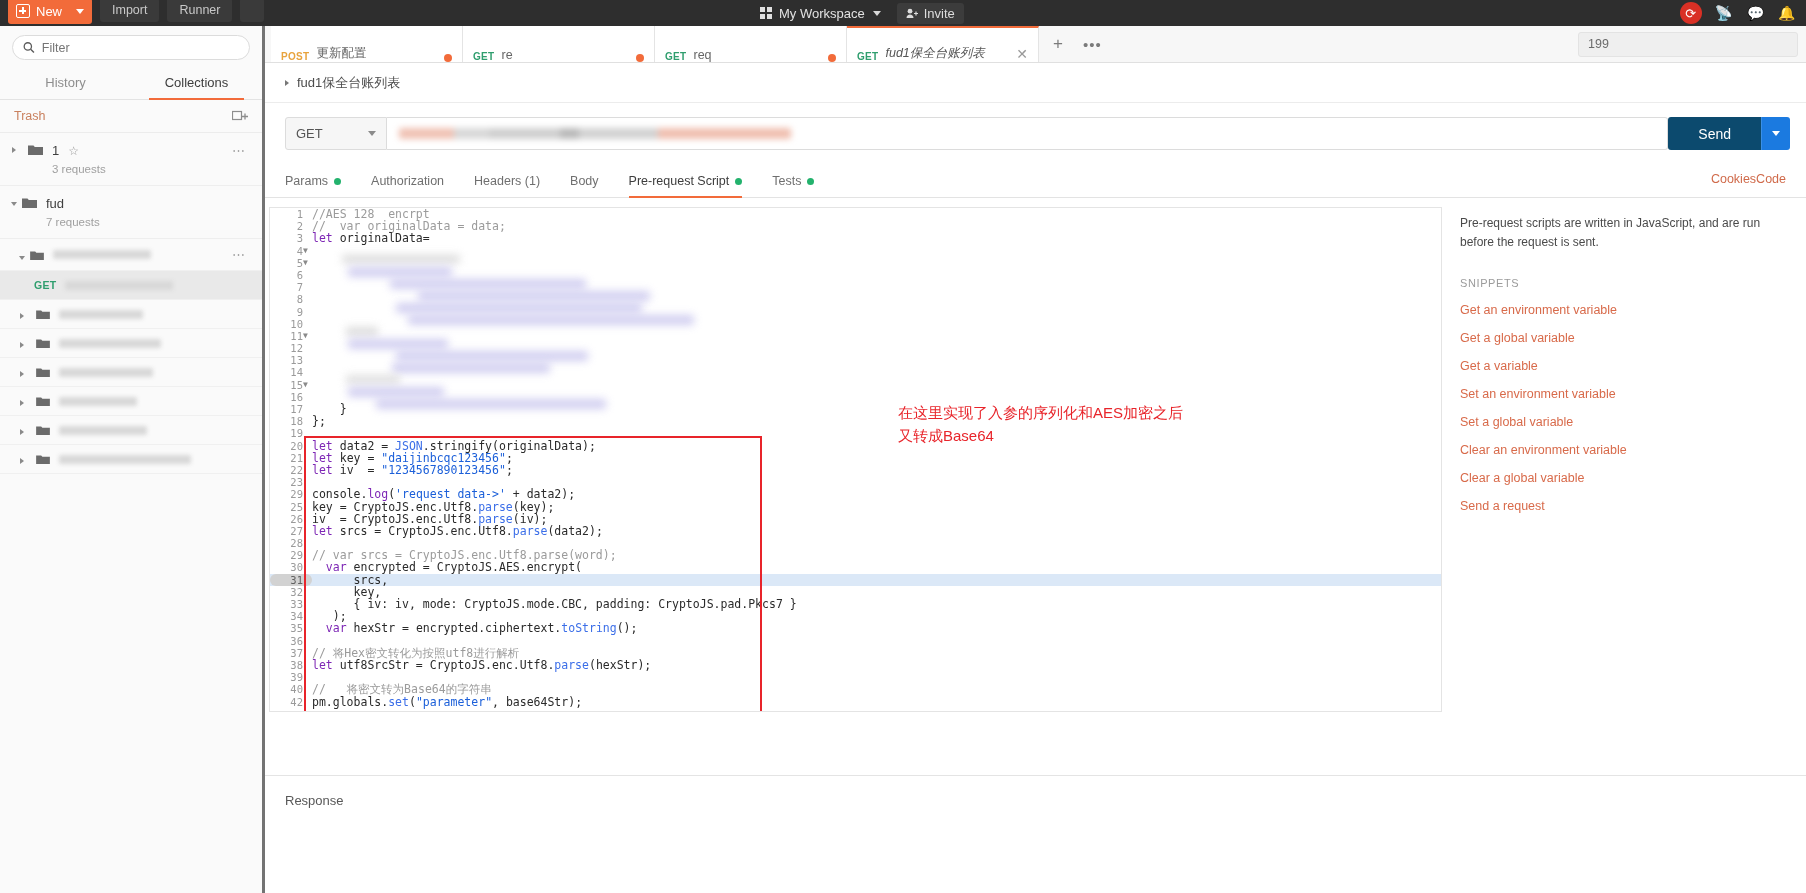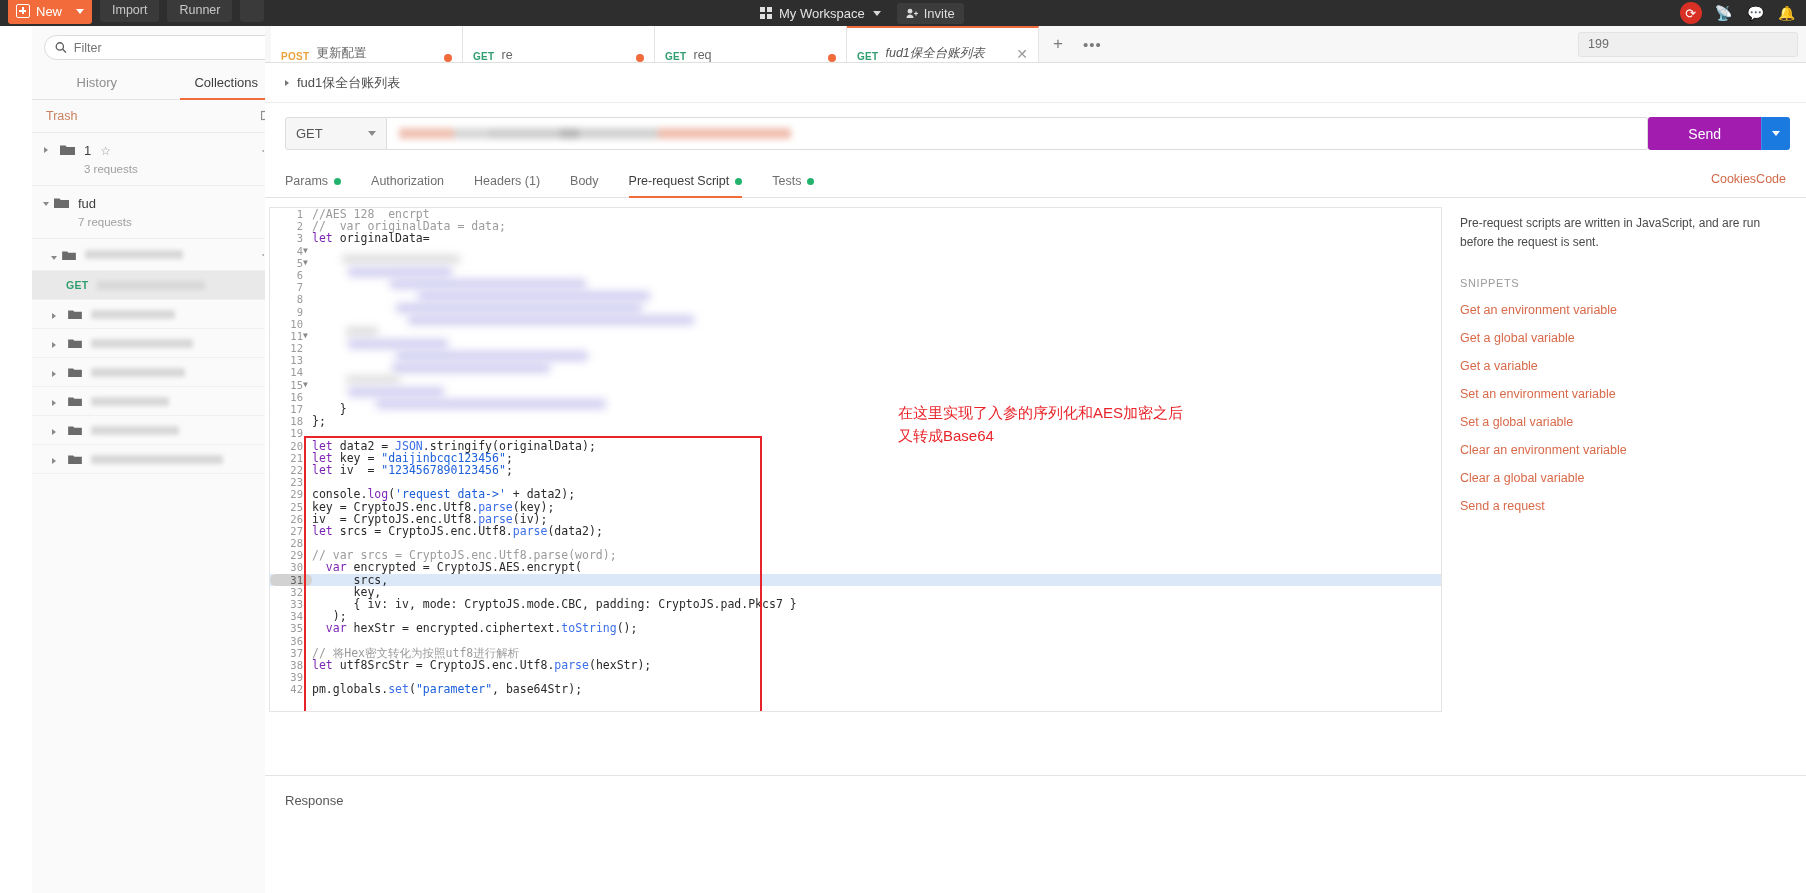--- a/index.html
+++ b/index.html
@@ -55,21 +55,21 @@
   }
   .sync-circle {
     width: 22px; height: 22px; border-radius: 50%; background: #d93025;
     display: flex; align-items: center; justify-content: center; color: #fff; font-size: 13px;
   }
   .dark-icon { color: #8d8d8d; font-size: 14px; line-height: 1; }
 
   
   .sidebar {
     position: absolute; top: 26px; left: 0; width: 265px; height: 867px;
-    background: #fafafa; border-right: 6px solid #737373; margin-left: 32px;
+    background: #fafafa; border-right: 3px solid #737373;
   }
   .filter-row { padding: 9px 12px 7px 12px; }
   .filter-box {
     display: flex; align-items: center; height: 25px;
     border: 1px solid #dcdcdc; border-radius: 13px; background: #fff; padding: 0 10px;
   }
   .filter-box .mag { margin-right: 7px; }
   .filter-box input {
     border: none; outline: none; font-size: 12.5px; color: #9b9b9b;
     font-family: "Liberation Sans", sans-serif; background: transparent; width: 100%;
@@ -157,22 +157,22 @@
   .sel-caret { border-left: 4px solid transparent; border-right: 4px solid transparent; border-top: 5px solid #8b8b8b; }
   .url-field {
     flex: 1; height: 33px; border: 1px solid #dcdcdc; border-left: none; border-radius: 0 3px 3px 0;
     background: #fff; display: flex; align-items: center; padding: 0 12px; overflow: hidden;
   }
   .url-blur {
     height: 11px; width: 392px; border-radius: 2px; filter: blur(3px);
     background: linear-gradient(90deg,#f0c2b4 0 14%,#d8d8d8 14% 23%,#cfcfcf 23% 41%,#b9b9b9 41% 46%,#d2d2d2 46% 66%,#f0bfb0 66% 100%);
   }
   .send-btn {
-    margin-left: 0; height: 33px; background: #a21caf; color: #fff; font-size: 14px;
-    display: flex; align-items: center; padding: 0 40px; border-radius: 3px 0 0 3px;
+    margin-left: 0; height: 33px; background: #0c4a6e; color: #fff; font-size: 14px;
+    display: flex; align-items: center; padding: 0 30px; border-radius: 3px 0 0 3px;
   }
   .send-caret-box {
     height: 33px; background: #1b7ae0; border-left: 1px solid #3a8fe6; display: flex;
     align-items: center; padding: 0 10px; border-radius: 0 3px 3px 0;
   }
   .send-caret { border-left: 4px solid transparent; border-right: 4px solid transparent; border-top: 5px solid #fff; }
 
   .reqtabs { display: flex; align-items: center; padding: 0 20px; border-bottom: 1px solid #e3e3e3; }
   .rq { font-size: 12.5px; color: #6f6f6f; padding: 12px 0 9px 0; margin-right: 30px; display: flex; align-items: center; position: relative; }
   .rq.active { color: #3d3d3d; }
@@ -616,20 +616,24 @@
           </div>
           <div class="crow">
             <span class="gut">38</span>
             <span class="ctext"><span class="kw">let</span> utf8SrcStr = CryptoJS.enc.Utf8.<span class="fn">parse</span>(hexStr);</span>
           </div>
           <div class="crow">
             <span class="gut">39</span>
             <span class="ctext"></span>
           </div>
           <div class="crow">
+            <span class="gut">40</span>
+            <span class="ctext"><span class="cm">//   将密文转为Base64的字符串</span></span>
+          </div>
+          <div class="crow">
             <span class="gut">42</span>
             <span class="ctext">pm.globals.<span class="fn">set</span>(<span class="str">"parameter"</span>, base64Str);</span>
           </div>
         </div>
 
       <div class="blur-code" style="left:72px;  top:47px;  width:118px; height:8px;  background:#d4d4d4;"></div>
       <div class="blur-code" style="left:78px;  top:59px;  width:104px; height:10px;"></div>
       <div class="blur-code" style="left:120px; top:71px;  width:196px; height:10px;"></div>
       <div class="blur-code" style="left:148px; top:83px;  width:232px; height:10px;"></div>
       <div class="blur-code" style="left:126px; top:95px;  width:246px; height:10px;"></div>

